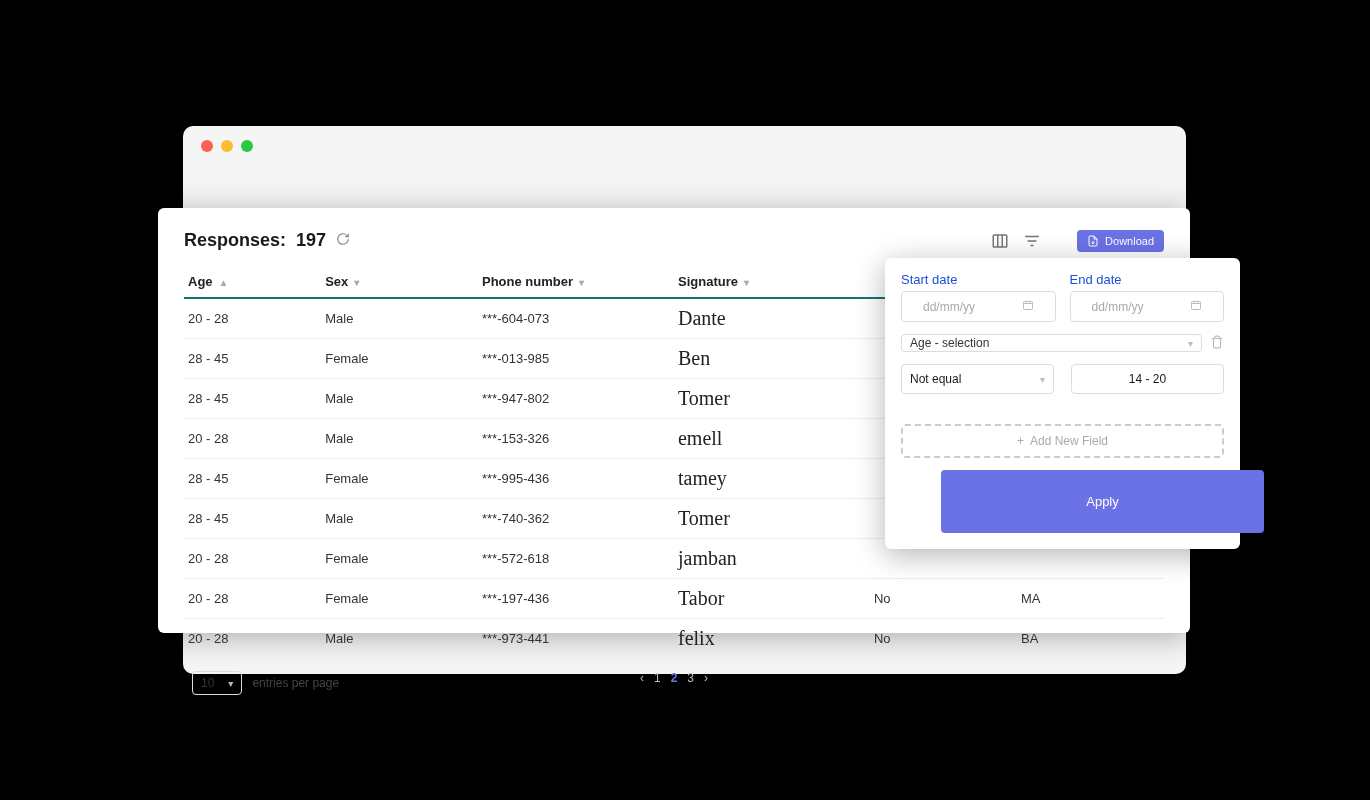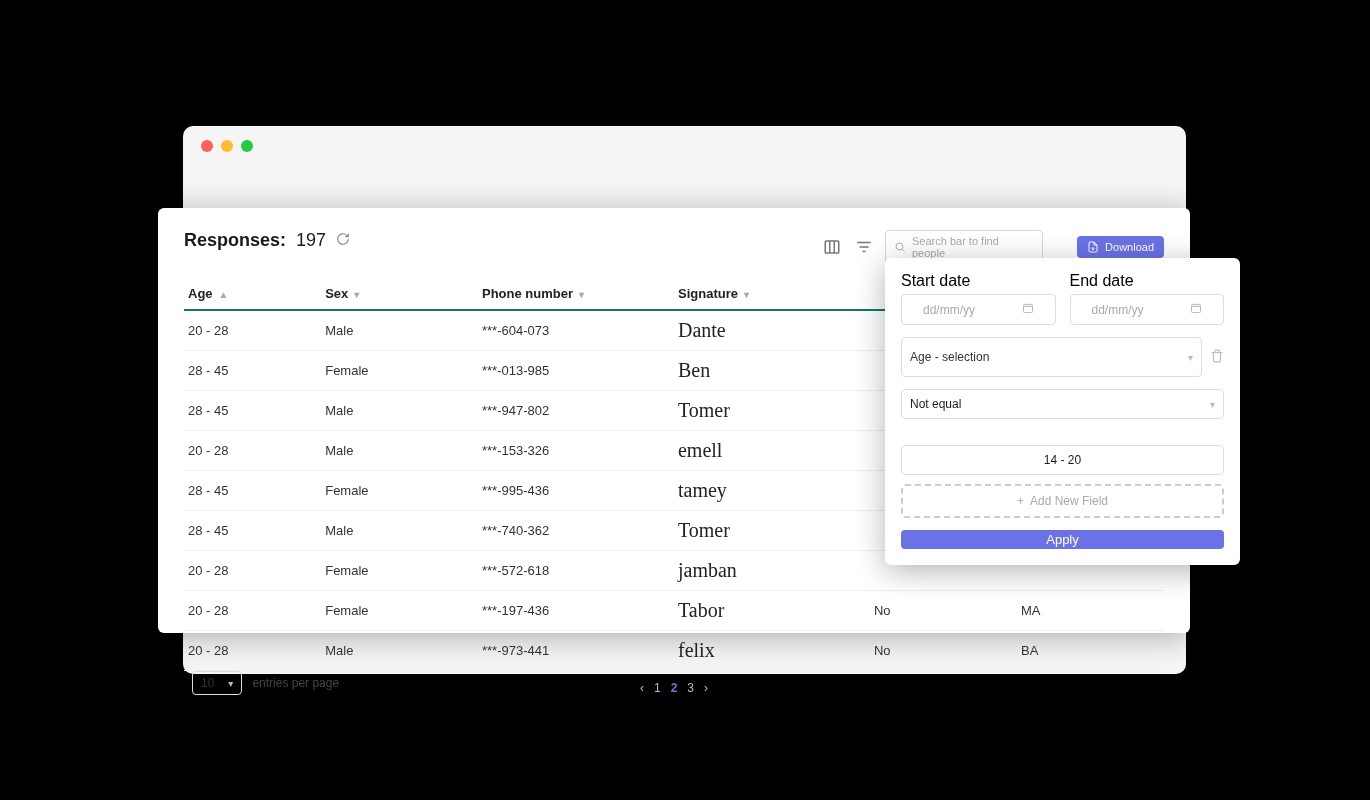--- a/index.html
+++ b/index.html
@@ -37,21 +37,21 @@
   box-shadow: 0 4px 30px rgba(0,0,0,0.3);
   padding: 22px 26px 16px;
 }
 .panel-header {
   display: flex;
   align-items: flex-start;
   justify-content: space-between;
   margin-bottom: 14px;
 }
 .title { font-size: 18px; font-weight: 600; display: flex; align-items: center; gap: 10px; }
-.title .count { font-weight: 400; }
+.title .count { font-weight: 700; }
 .refresh-icon svg { width: 14px; height: 14px; stroke: #888; }
 
 .tools { display: flex; align-items: center; gap: 10px; }
 .icon-btn { width: 22px; height: 22px; display:flex; align-items:center; justify-content:center; color:#777; cursor:pointer;}
 .search-box {
   display:flex; align-items:center; gap:6px;
   border: 1px solid #d8d8d8; border-radius: 4px;
   padding: 4px 8px; width: 158px; color:#aaa; font-size:11px;
 }
 .download-btn {
@@ -64,60 +64,60 @@
 thead th {
   text-align: left; font-weight: 600; color:#222;
   padding: 8px 4px; border-bottom: 2px solid #0f766e;
 }
 th .sort { margin-left:6px; color:#aaa; font-size:10px;}
 tbody td {
   padding: 8px 4px; border-bottom: 1px solid #eee; color:#333;
 }
 .sig { font-family: "Brush Script MT","Segoe Script",cursive; font-size: 20px; color:#222; }
 
-.pager-row { display:flex; align-items:flex-end; justify-content:space-between; font-size:12px; color:#444;padding-left:8px;}
+.pager-row { display:flex; align-items:flex-start; justify-content:space-between; margin-top:12px; font-size:12px; color:#444;padding-left:8px;}
 .entries-left { display:flex; align-items:center; gap:10px;}
 .entries-select { border:1px solid #ddd; border-radius:4px; padding:4px 8px; display:flex; align-items:center; gap:14px; color:#333;}
 .entries-select .chev { color:#bbb; font-size:10px;}
 .pages { display:flex; gap:10px; align-items:center; color:#bbb; position:absolute; left:50%; transform:translateX(-50%);}
 .pages .active { color:#6b72e6; font-weight:600; }
 .pages .pg { cursor:pointer; }
 
 .filter-popup {
   position: absolute;
   left: 885px;
   top: 258px;
   width: 355px;
   background:#fff;
   border-radius:6px;
   box-shadow: 0 6px 30px rgba(0,0,0,0.3);
   padding: 14px 16px 16px;
 }
 .fp-row { display:flex; gap:14px; margin-bottom:12px;}
 .fp-col { flex:1; }
-.fp-label { font-size:16px; color:#000000; margin-bottom:4px; }
+.fp-label { font-size:13px; color:#1d4ed8; margin-bottom:4px; }
 .fp-input {
   width:100%; border:1px solid #ddd; border-radius:4px;
   padding:7px 21px; font-size:12px; color:#aaa;
   display:flex; align-items:center; justify-content:space-between;
 }
 .fp-select-row { display:flex; gap:8px; align-items:center; margin-bottom:12px;}
-.fp-select { flex:1; border:1px solid #ddd; border-radius:4px; padding:12px 8px; font-size:12px; color:#333; display:flex; align-items:center; justify-content:space-between;}
+.fp-select { flex:1; border:1px solid #ddd; border-radius:4px; padding:1px 8px; font-size:12px; color:#333; display:flex; align-items:center; justify-content:space-between;}
 .fp-trash { color:#bbb; cursor:pointer; }
-.fp-cond-row { display:flex; gap:26px; margin-bottom:9px;flex-direction:column;}
+.fp-cond-row { display:flex; gap:17px; margin-bottom:30px;}
 .fp-cond { flex:1; border:1px solid #ddd; border-radius:4px; padding:7px 8px; font-size:12px; display:flex; justify-content:space-between; align-items:center;}
 .fp-val { flex:1; border:1px solid #ddd; border-radius:4px; padding:7px 8px; font-size:12px;text-align:center; }
 .fp-add {
   border: 2px dashed #ccc; border-radius:4px; padding:8px;
   text-align:center; color:#aaa; font-size:12px; cursor:pointer;
   margin-bottom:12px; display:flex; align-items:center; justify-content:center; gap:6px;
 }
 .fp-apply {
   width:100%; background:#6b72e6; color:#fff; border:none;
-  border-radius:4px; padding:2px; font-size:13px; cursor:pointer;
+  border-radius:4px; padding:24px; font-size:13px; cursor:pointer;margin-left:40px;
 }
 .chev-down { font-size:10px; color:#bbb; }
 .cal-icon svg { width:12px; height:12px; stroke:#bbb; }
 </style>
 </head>
 <body>
 
 <div class="macwin">
   <div class="traffic">
     <div class="dot r"></div>
@@ -141,27 +141,20 @@
       <div class="icon-btn">
         <svg width="18" height="18" viewBox="0 0 24 24" fill="none" stroke="currentColor" stroke-width="2">
             <rect x="3" y="4" width="18" height="16" rx="1"></rect>
             <path d="M9 4v16M15 4v16"></path>
           </svg>
       </div>
       <div class="icon-btn">
         <svg width="18" height="18" viewBox="0 0 24 24" fill="none" stroke="currentColor" stroke-width="2">
             <path d="M3 6h18M6 12h12M10 18h4"></path>
           </svg>
-      </div>
-      <div class="search-box">
-        <svg width="12" height="12" viewBox="0 0 24 24" fill="none" stroke="currentColor" stroke-width="2">
-            <circle cx="11" cy="11" r="7"></circle>
-            <path d="M21 21l-4-4"></path>
-          </svg>
-        <span>Search bar to find people</span>
       </div>
       <button class="download-btn">
         <svg width="12" height="12" viewBox="0 0 24 24" fill="none" stroke="currentColor" stroke-width="2">
             <path d="M14 2H6a2 2 0 00-2 2v16a2 2 0 002 2h12a2 2 0 002-2V8z"></path>
             <path d="M14 2v6h6M12 18v-6M9 15l3 3 3-3"></path>
           </svg>
         <span>Download</span>
       </button>
     </div>
   </div>

